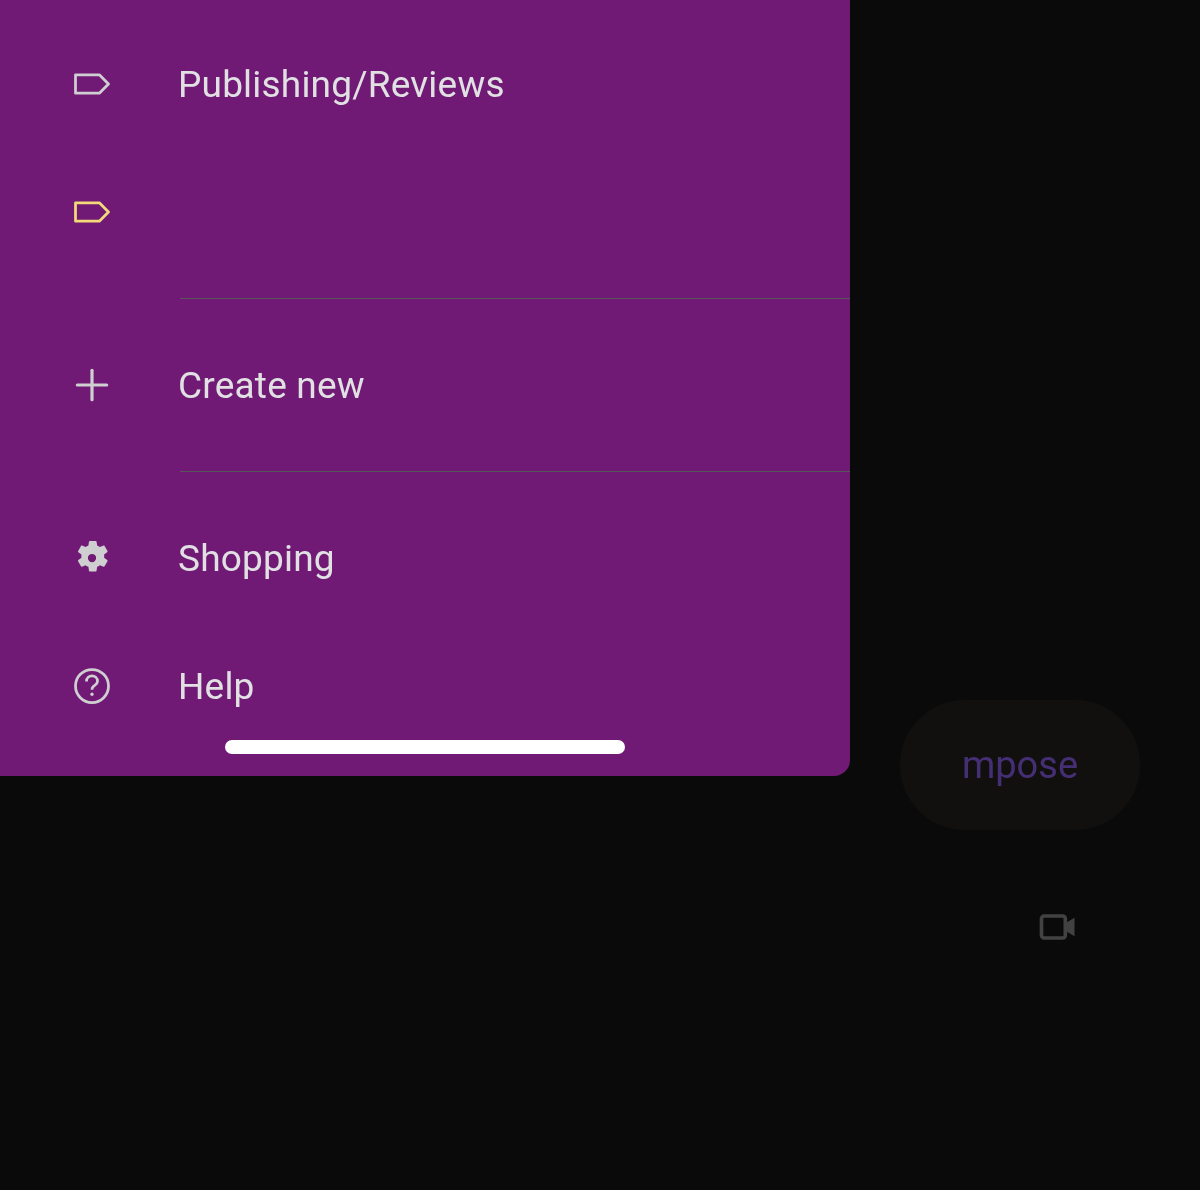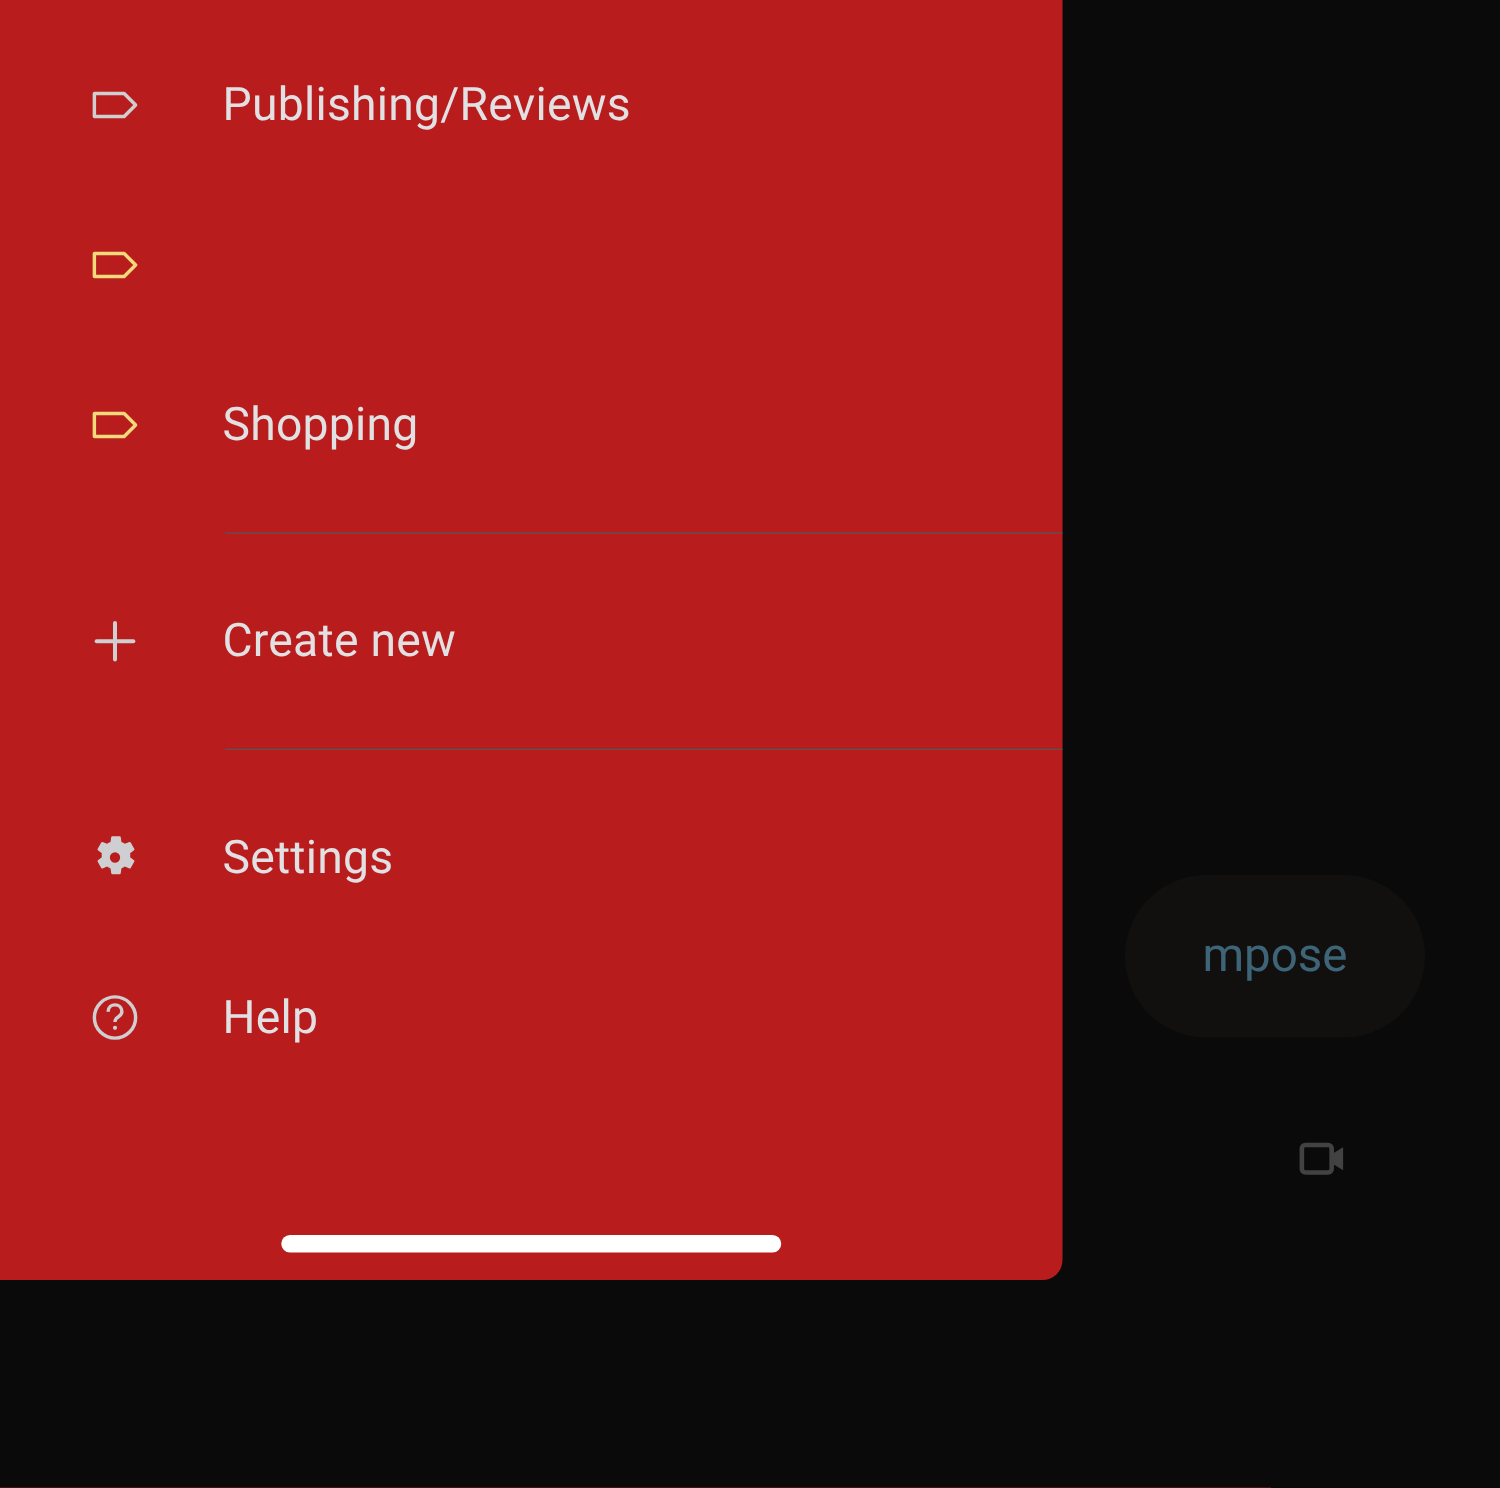--- a/index.html
+++ b/index.html
@@ -25,21 +25,21 @@
       position: absolute;
       right: 60px;
       top: 700px;
       width: 240px;
       height: 130px;
       border-radius: 65px;
       background: #1a1817;
       display: flex;
       align-items: center;
       justify-content: center;
-      color: #7dd3fc;
+      color: #8b5cf6;
       font-size: 38px;
       z-index: 1;
       opacity: 0.45;
     }
     .video-icon-wrap {
       position: absolute;
       right: 120px;
       top: 905px;
       z-index: 1;
       opacity: 0.35;
@@ -49,22 +49,22 @@
       height: 60px;
       stroke: #aaa;
       fill: none;
       stroke-width: 4;
     }
     .drawer {
       position: absolute;
       left: 0;
       top: 0;
       width: 850px;
-      height: 1024px;
-      background: #b91c1c;
+      height: 776px;
+      background: #701a75;
       z-index: 10;
       border-bottom-right-radius: 16px;
       padding-top: 20px;
     }
     .nav-item {
       display: flex;
       align-items: center;
       height: 128px;
       padding-left: 68px;
       cursor: pointer;
@@ -162,28 +162,20 @@
   </div>
 
   <div class="nav-item">
     <span class="nav-icon">
       <svg viewBox="0 0 48 48" class="icon-svg">
         <path class="label-outline yellow" d="M6 14 H32 L42 24 L32 34 H6 Z"></path>
       </svg>
     </span>
   </div>
 
-  <div class="nav-item">
-    <span class="nav-icon">
-      <svg viewBox="0 0 48 48" class="icon-svg">
-        <path class="label-outline yellow" d="M6 14 H32 L42 24 L32 34 H6 Z"></path>
-      </svg>
-    </span>
-    <span class="nav-label">Shopping</span>
-  </div>
 
   <div class="divider"></div>
 
   <div class="nav-item">
     <span class="nav-icon">
       <svg viewBox="0 0 48 48" class="icon-svg">
         <line class="plus-stroke" x1="24" y1="8" x2="24" y2="40"></line>
         <line class="plus-stroke" x1="8" y1="24" x2="40" y2="24"></line>
       </svg>
     </span>
@@ -192,21 +184,21 @@
 
   <div class="divider"></div>
 
   <div class="nav-item">
     <span class="nav-icon">
       <svg viewBox="0 0 48 48" class="icon-svg">
         <path class="gear-fill" d="M24 16a8 8 0 1 0 .001 16.001A8 8 0 0 0 24 16zm0 12.5a4.5 4.5 0 1 1 0-9 4.5 4.5 0 0 1 0 9z"></path>
         <path class="gear-fill" d="M40.6 26.3l-3.4-2.6c.1-.6.1-1.1.1-1.7s0-1.1-.1-1.7l3.4-2.6c.4-.3.5-.8.3-1.2l-3.2-5.6c-.2-.4-.7-.6-1.1-.4l-4 1.6c-.9-.7-1.9-1.3-3-1.7l-.6-4.2c-.1-.5-.5-.8-.9-.8h-6.4c-.5 0-.9.3-1 .8l-.6 4.2c-1.1.4-2.1 1-3 1.7l-4-1.6c-.4-.2-.9 0-1.1.4L8.8 16.5c-.2.4-.1.9.3 1.2l3.4 2.6c-.1.6-.1 1.1-.1 1.7s0 1.1.1 1.7l-3.4 2.6c-.4.3-.5.8-.3 1.2l3.2 5.6c.2.4.7.6 1.1.4l4-1.6c.9.7 1.9 1.3 3 1.7l.6 4.2c.1.5.5.8 1 .8h6.4c.5 0 .9-.3.9-.8l.6-4.2c1.1-.4 2.1-1 3-1.7l4 1.6c.4.2.9 0 1.1-.4l3.2-5.6c.2-.4.1-.9-.3-1.2zM24 31a7 7 0 1 1 0-14 7 7 0 0 1 0 14z"></path>
       </svg>
     </span>
-    <span class="nav-label">Settings</span>
+    <span class="nav-label">Shopping</span>
   </div>
 
 
   <div class="nav-item">
     <span class="nav-icon">
       <svg viewBox="0 0 48 48" class="icon-svg">
         <circle class="help-stroke" cx="24" cy="24" r="18"></circle>
         <path class="help-stroke" d="M18 19 c0-4 3-6 6-6 s6 2 6 6 c0 3-3 4-5 6 c-1 1-1 2-1 3"></path>
         <circle cx="24" cy="33" r="1.8" fill="#cfcfd1"></circle>
       </svg>

